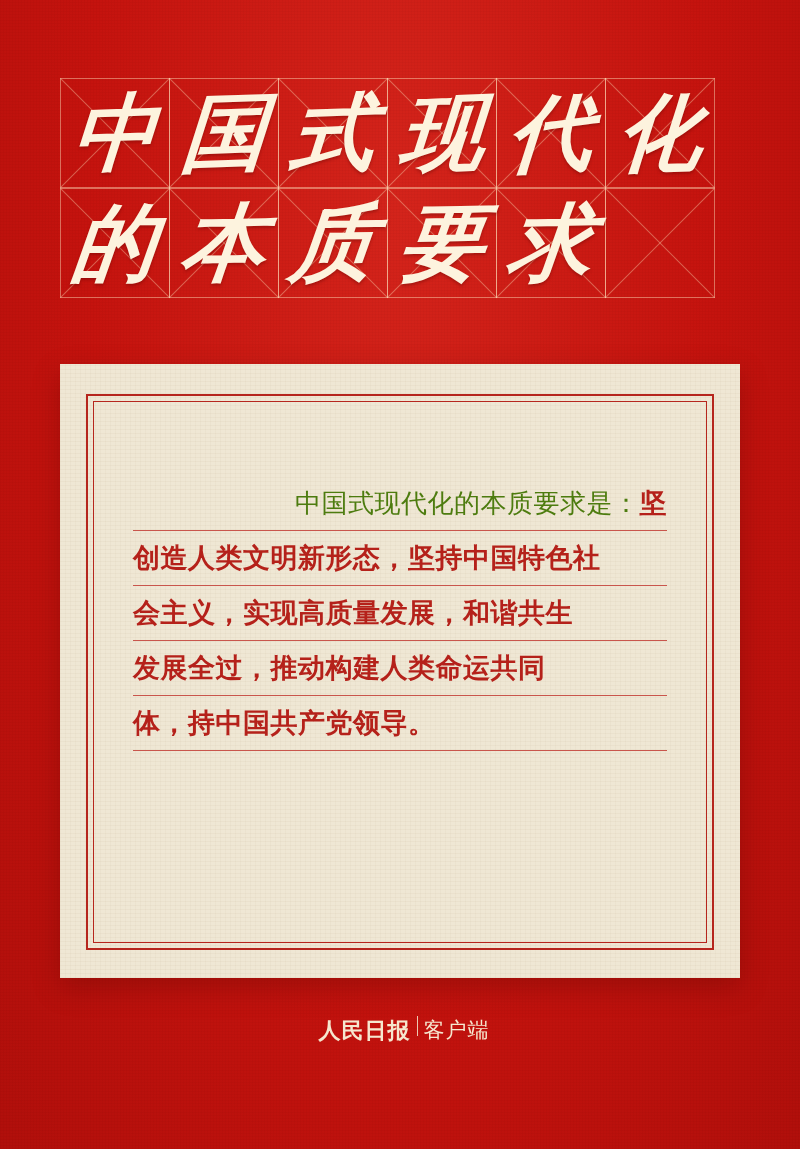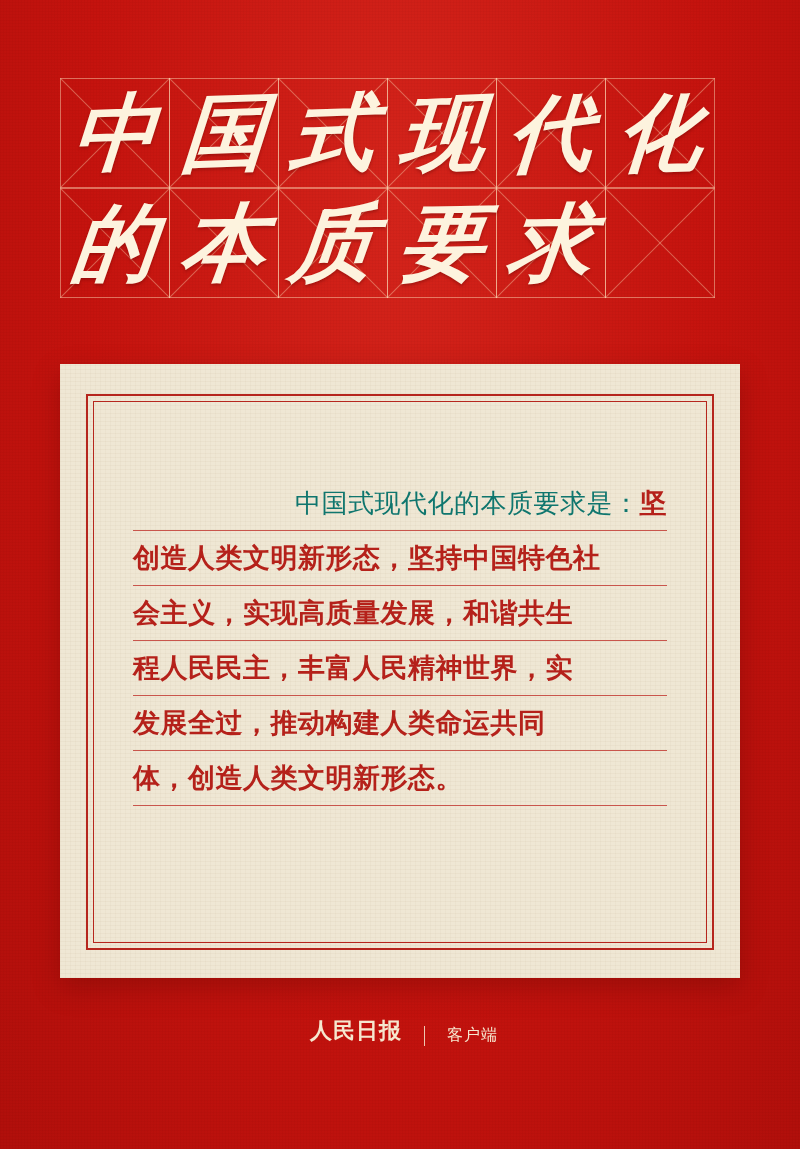--- a/index.html
+++ b/index.html
@@ -147,21 +147,21 @@
     color: #b5211a;
     letter-spacing: 0.5px;
     white-space: nowrap;
   }
   .text-line.first {
     justify-content: flex-end;
     font-weight: 700;
   }
   .text-line .lead {
     font-weight: 400;
-    color: #0f766e;
+    color: #4d7c0f;
     font-size: 26px;
   }
 
   
   .footer {
     position: absolute;
     left: 0;
     right: 0;
     top: 1016px;
     display: flex;
@@ -169,35 +169,35 @@
     justify-content: center;
     z-index: 3;
   }
   .footer-logo {
     font-family: "DejaVu Serif", "Liberation Serif", serif;
     font-weight: 700;
     font-size: 22px;
     color: #f6e7cf;
     letter-spacing: 1px;
     display: flex;
-    align-items: flex-end;
-    gap: 22px;
+    align-items: flex-start;
+    gap: 6px;
     margin-left: 8px;
   }
   .footer-divider {
     display: inline-block;
     width: 1px;
     height: 20px;
     background: #f6e7cf;
     opacity: .85;
   }
   .footer-sub {
     font-family: "DejaVu Sans", "Liberation Sans", sans-serif;
     font-weight: 400;
-    font-size: 16px;
+    font-size: 21px;
     color: #f6e7cf;
     letter-spacing: 1px;
   }
 </style>
 </head>
 <body>
 
 <div class="poster">
 
   <div class="title-block">
@@ -255,27 +255,24 @@
         <span class="lead">中国式现代化的本质要求是：</span>
           <span>坚</span>
       </div>
       <div class="text-line">
         <span>创造人类文明新形态，坚持中国特色社</span>
       </div>
       <div class="text-line">
         <span>会主义，实现高质量发展，和谐共生</span>
       </div>
       <div class="text-line">
-        <span>程人民民主，丰富人民精神世界，实</span>
-      </div>
-      <div class="text-line">
         <span>发展全过，推动构建人类命运共同</span>
       </div>
       <div class="text-line">
-        <span>体，创造人类文明新形态。</span>
+        <span>体，持中国共产党领导。</span>
       </div>
     </div>
   </div>
 
   <div class="footer">
     <div class="footer-logo">
       <span>人民日报</span>
       <span class="footer-divider"></span>
       <span class="footer-sub">客户端</span>
     </div>

